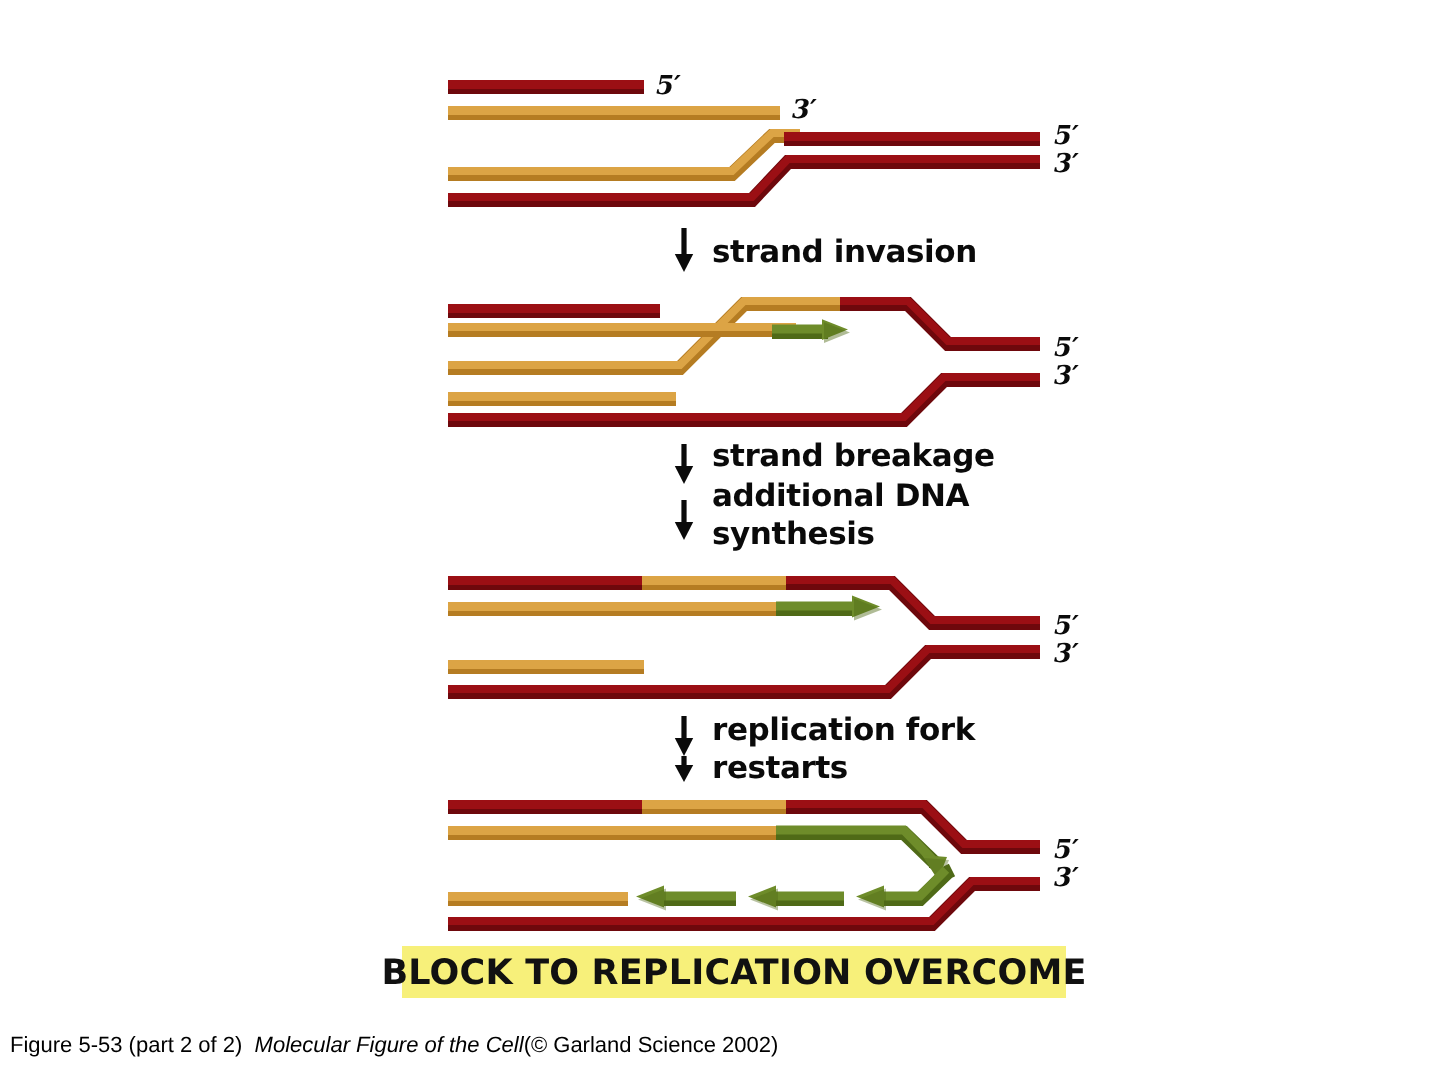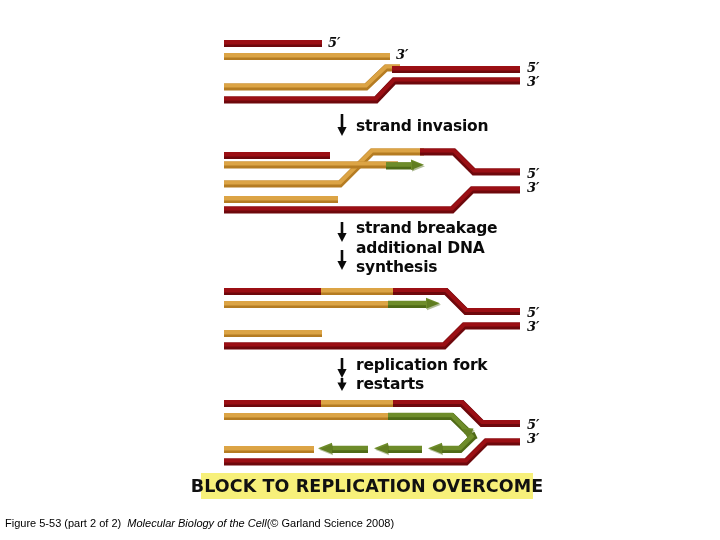--- a/index.html
+++ b/index.html
@@ -301,14 +301,14 @@
 
     <g>
       <rect x="201" y="473" width="332" height="26" fill="#F7F07A"></rect>
       <text class="banner-text" x="367" y="492" text-anchor="middle">BLOCK TO REPLICATION OVERCOME</text>
     </g>
 
   </svg>
 </div>
 
 <div id="caption-bar">
-  <div id="caption-text"><span>Figure 5-53 (part 2 of 2)</span>&nbsp;&nbsp;<span class="ital">Molecular Biology of the Cell</span><span>(© Garland Science 2008)</span></div>
+  <div id="caption-text"><span>Figure 5-53 (part 2 of 2)</span>&nbsp;&nbsp;<span class="ital">Molecular Figure of the Cell</span><span>(© Garland Science 2002)</span></div>
 </div>
 
 </body></html>

